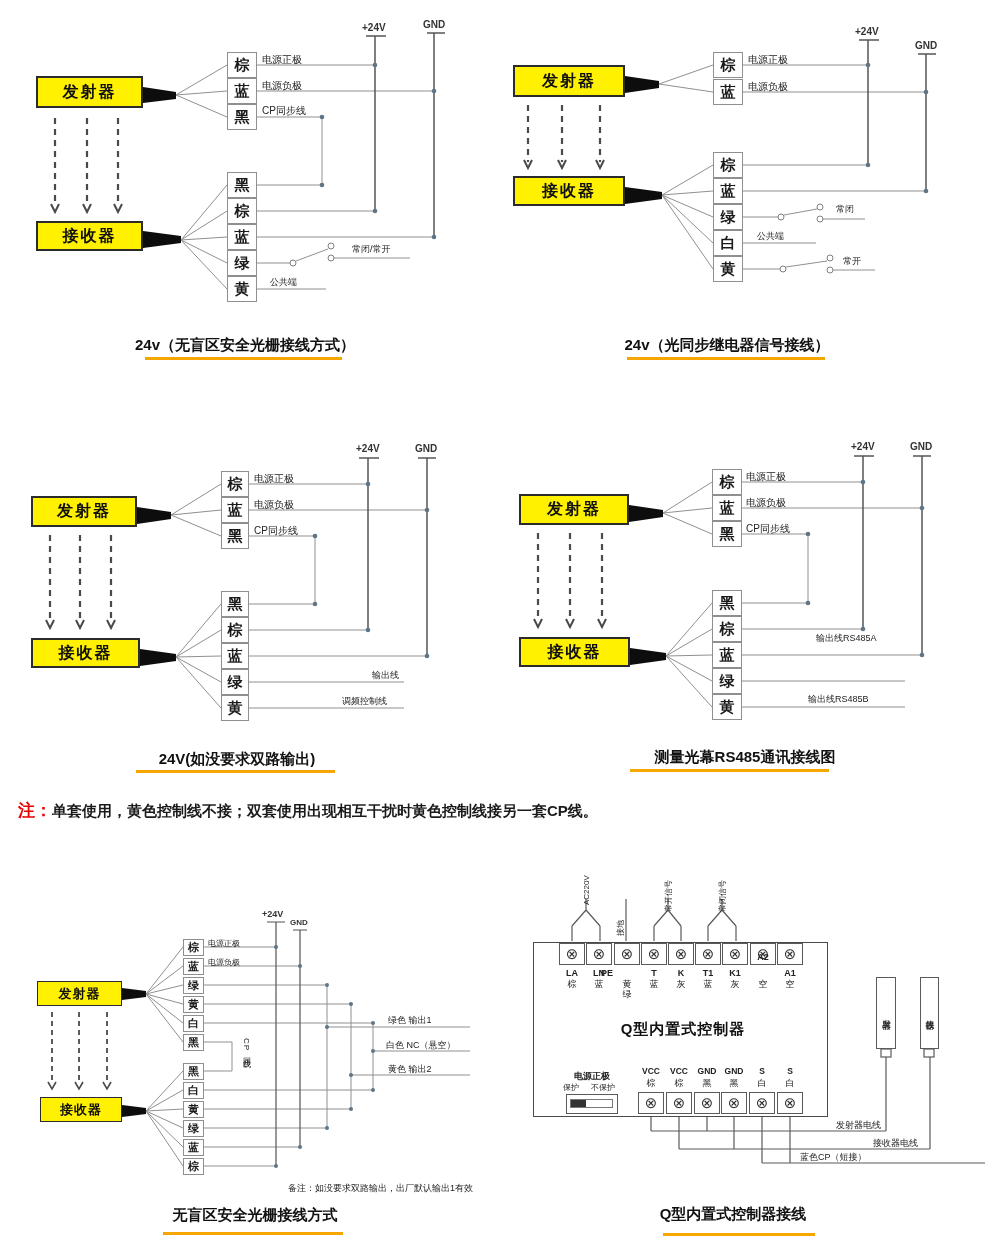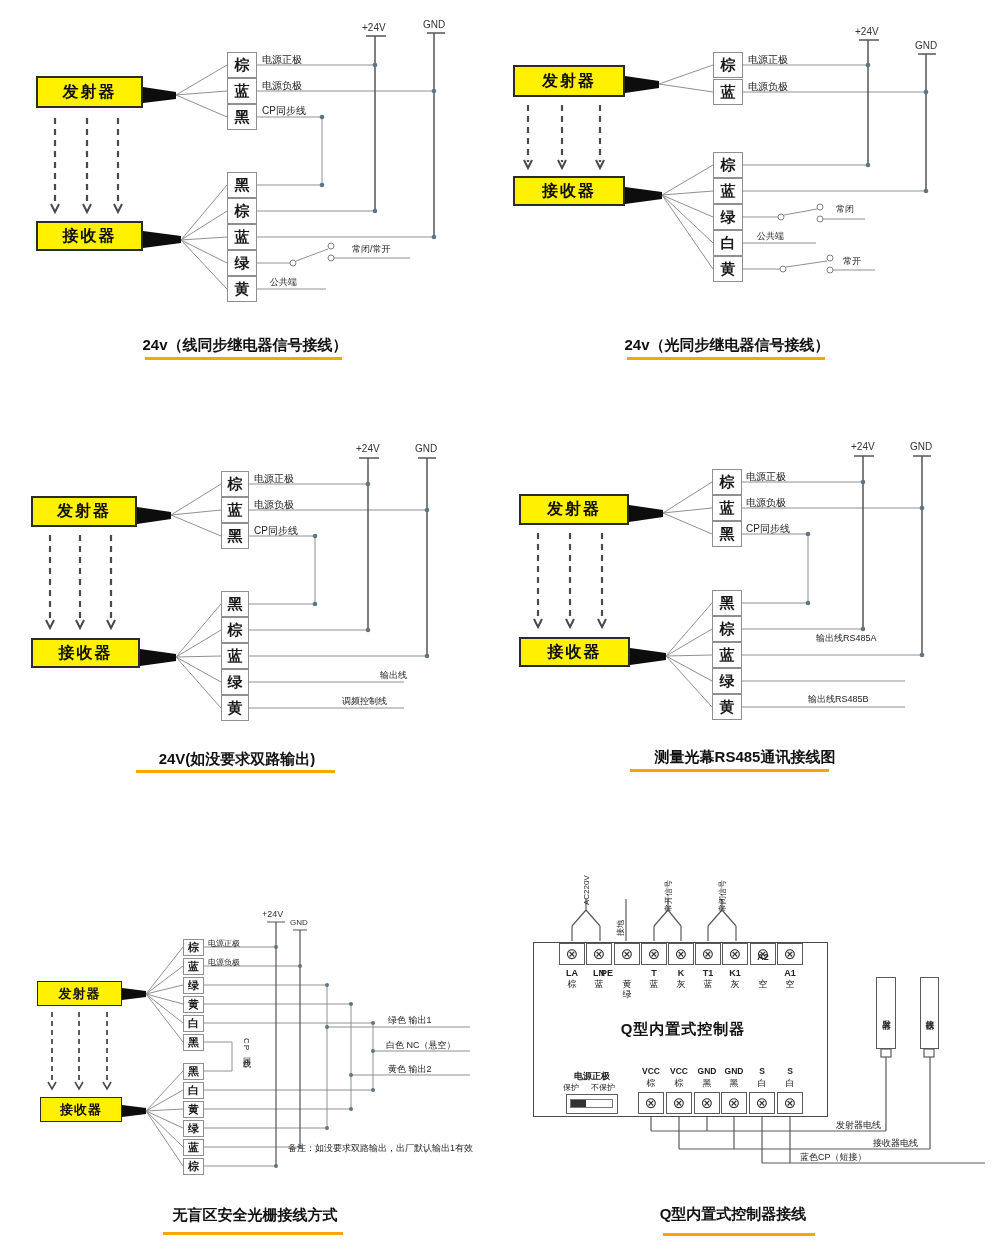--- a/index.html
+++ b/index.html
@@ -10,21 +10,21 @@
         display:flex;align-items:center;justify-content:center;
         font-weight:bold;font-size:16px;color:#111;box-sizing:border-box;letter-spacing:2px;}
   .ybox.sm{font-size:13px;letter-spacing:1px;border-width:1.5px;}
   .term{position:absolute;z-index:2;background:#fff;border:1px solid #8f8f8f;
         display:flex;align-items:center;justify-content:center;font-weight:bold;color:#1a1a1a;box-sizing:border-box;}
   .t-lg{width:30px;height:26px;font-size:15px;}
   .t-md{width:28px;height:26px;font-size:15px;}
   .t-sm{width:21px;height:17px;font-size:11px;}
   .lbl{position:absolute;z-index:3;font-size:10px;white-space:nowrap;color:#222;}
   .s9{font-size:9px;} .s8{font-size:8px;}
-  .rail{position:absolute;z-index:3;font-size:10px;font-weight:normal;color:#333;white-space:nowrap;}
+  .rail{position:absolute;z-index:3;font-size:10px;font-weight:bold;color:#333;white-space:nowrap;}
   .title{position:absolute;z-index:3;width:300px;text-align:center;font-weight:bold;font-size:15px;color:#111;white-space:nowrap;}
   .bar{position:absolute;z-index:3;height:3px;background:#F5A700;}
   .note{position:absolute;z-index:3;left:18px;top:799px;width:640px;font-size:15px;font-weight:bold;color:#1a1a1a;}
   .note .pfx{color:#e60000;font-size:17px;}
   .screwbox{position:absolute;z-index:2;width:26px;height:22px;border:1px solid #5a5a5a;background:#fff;
             display:flex;align-items:center;justify-content:center;font-size:15px;color:#333;box-sizing:border-box;}
   .tcode{position:absolute;z-index:3;width:26px;text-align:center;font-size:9px;font-weight:bold;color:#222;}
   .tcolor{position:absolute;z-index:3;width:14px;text-align:center;font-size:9px;color:#222;line-height:1.15;}
   .ctrl{position:absolute;z-index:1;border:1.5px solid #4a4a4a;background:#fff;box-sizing:border-box;}
   .ctrl-title{position:absolute;z-index:3;width:200px;text-align:center;font-weight:bold;font-size:15px;color:#111;letter-spacing:1px;}
@@ -222,21 +222,21 @@
     <div class="term t-lg" style="left:227px;top:224px">蓝</div>
     <div class="term t-lg" style="left:227px;top:250px">绿</div>
     <div class="term t-lg" style="left:227px;top:276px">黄</div>
     <span class="lbl" style="left:262px;top:53px">电源正极</span>
     <span class="lbl" style="left:262px;top:79px">电源负极</span>
     <span class="lbl" style="left:262px;top:104px">CP同步线</span>
     <span class="lbl s9" style="left:352px;top:243px">常闭/常开</span>
     <span class="lbl s9" style="left:270px;top:276px">公共端</span>
     <span class="rail" style="left:362px;top:22px">+24V</span>
     <span class="rail" style="left:423px;top:19px">GND</span>
-    <div class="title" style="left:95px;top:336px">24v（线同步继电器信号接线）</div>
+    <div class="title" style="left:95px;top:336px">24v（无盲区安全光栅接线方式）</div>
     <div class="bar" style="left:145px;top:357px;width:197px"></div>
   </div>
 
   <div>
     <div class="ybox" style="left:513px;top:65px;width:112px;height:32px">发射器</div>
     <div class="ybox" style="left:513px;top:176px;width:112px;height:30px">接收器</div>
     <div class="term t-lg" style="left:713px;top:52px">棕</div>
     <div class="term t-lg" style="left:713px;top:79px">蓝</div>
     <div class="term t-lg" style="left:713px;top:152px">棕</div>
     <div class="term t-lg" style="left:713px;top:178px">蓝</div>
@@ -261,21 +261,21 @@
     <div class="term t-md" style="left:221px;top:497px">蓝</div>
     <div class="term t-md" style="left:221px;top:523px">黑</div>
     <div class="term t-md" style="left:221px;top:591px">黑</div>
     <div class="term t-md" style="left:221px;top:617px">棕</div>
     <div class="term t-md" style="left:221px;top:643px">蓝</div>
     <div class="term t-md" style="left:221px;top:669px">绿</div>
     <div class="term t-md" style="left:221px;top:695px">黄</div>
     <span class="lbl" style="left:254px;top:472px">电源正极</span>
     <span class="lbl" style="left:254px;top:498px">电源负极</span>
     <span class="lbl" style="left:254px;top:524px">CP同步线</span>
-    <span class="lbl s9" style="left:380px;top:669px">输出线</span>
+    <span class="lbl s9" style="left:372px;top:669px">输出线</span>
     <span class="lbl s9" style="left:342px;top:695px">调频控制线</span>
     <span class="rail" style="left:356px;top:443px">+24V</span>
     <span class="rail" style="left:415px;top:443px">GND</span>
     <div class="title" style="left:87px;top:750px">24V(如没要求双路输出)</div>
     <div class="bar" style="left:136px;top:770px;width:199px"></div>
   </div>
 
   <div>
     <div class="ybox" style="left:519px;top:494px;width:110px;height:31px">发射器</div>
     <div class="ybox" style="left:519px;top:637px;width:111px;height:30px">接收器</div>
@@ -291,20 +291,23 @@
     <span class="lbl" style="left:746px;top:496px">电源负极</span>
     <span class="lbl" style="left:746px;top:522px">CP同步线</span>
     <span class="lbl s9" style="left:816px;top:632px">输出线RS485A</span>
     <span class="lbl s9" style="left:808px;top:693px">输出线RS485B</span>
     <span class="rail" style="left:851px;top:441px">+24V</span>
     <span class="rail" style="left:910px;top:441px">GND</span>
     <div class="title" style="left:595px;top:748px">测量光幕RS485通讯接线图</div>
     <div class="bar" style="left:630px;top:769px;width:199px"></div>
   </div>
 
+  <div class="note">
+    <span class="pfx">注：</span><span>单套使用，黄色控制线不接；双套使用出现相互干扰时黄色控制线接另一套CP线。</span>
+  </div>
 
   <div>
     <div class="ybox sm" style="left:37px;top:981px;width:85px;height:25px">发射器</div>
     <div class="ybox sm" style="left:40px;top:1097px;width:82px;height:25px">接收器</div>
     <div class="term t-sm" style="left:183px;top:939px">棕</div>
     <div class="term t-sm" style="left:183px;top:958px">蓝</div>
     <div class="term t-sm" style="left:183px;top:977px">绿</div>
     <div class="term t-sm" style="left:183px;top:996px">黄</div>
     <div class="term t-sm" style="left:183px;top:1015px">白</div>
     <div class="term t-sm" style="left:183px;top:1034px">黑</div>
@@ -315,21 +318,21 @@
     <div class="term t-sm" style="left:183px;top:1139px">蓝</div>
     <div class="term t-sm" style="left:183px;top:1158px">棕</div>
     <span class="lbl s8" style="left:208px;top:938px">电源正极</span>
     <span class="lbl s8" style="left:208px;top:957px">电源负极</span>
     <span class="cpv" style="left:240px;top:1038px">CP同步线</span>
     <span class="lbl s9" style="left:388px;top:1014px">绿色 输出1</span>
     <span class="lbl s9" style="left:386px;top:1039px">白色 NC（悬空）</span>
     <span class="lbl s9" style="left:388px;top:1063px">黄色 输出2</span>
     <span class="rail s8" style="left:262px;top:909px;font-size:9px">+24V</span>
     <span class="rail s8" style="left:290px;top:918px;font-size:8px">GND</span>
-    <span class="lbl s9" style="left:288px;top:1142px">备注：如没要求双路输出，出厂默认输出1有效</span>
+    <span class="lbl s9" style="left:288px;top:1182px">备注：如没要求双路输出，出厂默认输出1有效</span>
     <div class="title" style="left:105px;top:1206px">无盲区安全光栅接线方式</div>
     <div class="bar" style="left:163px;top:1232px;width:180px"></div>
   </div>
 
   <div>
     <div class="ctrl" style="left:533px;top:942px;width:295px;height:175px"></div>
     <div class="ctrl-title" style="left:583px;top:1020px">Q型内置式控制器</div>
 
     <div class="screwbox" style="left:559px;top:943px">
         <span>⊗</span>

